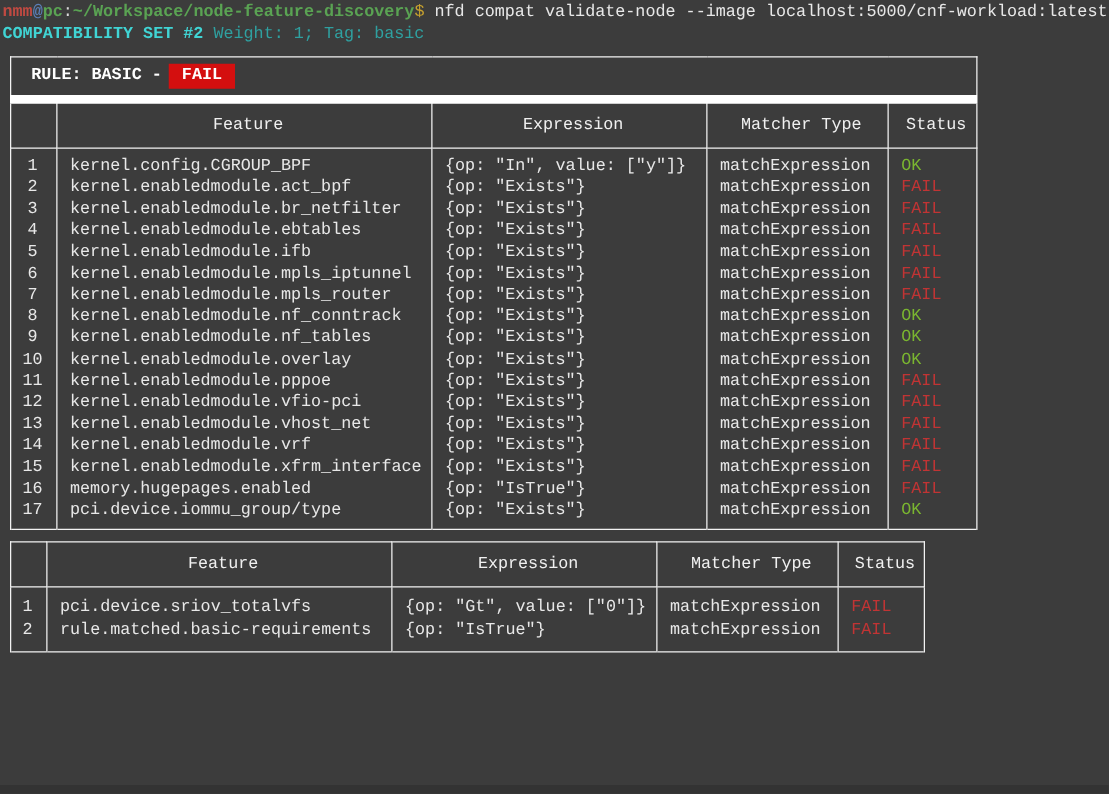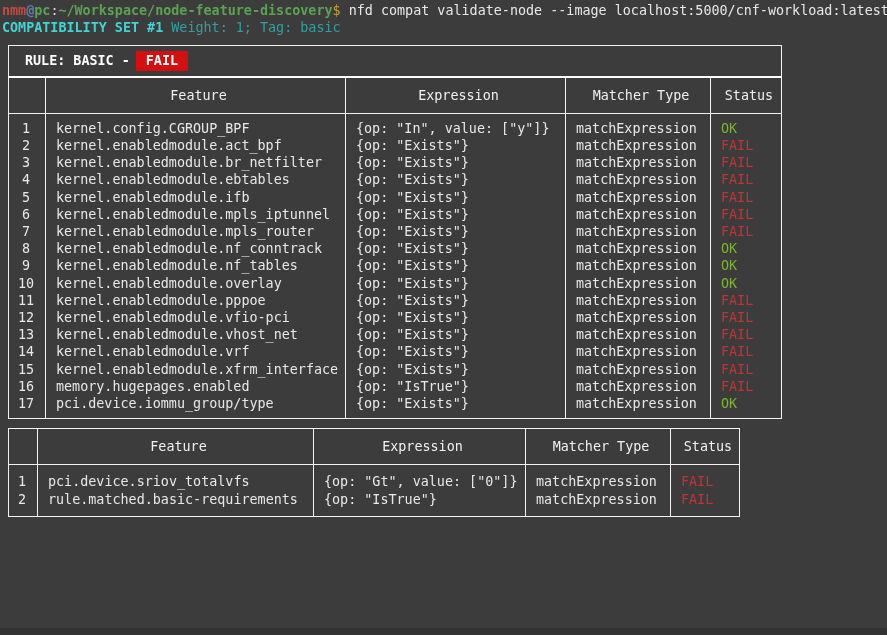--- a/index.html
+++ b/index.html
@@ -2,21 +2,21 @@
 <html><head>
 <meta charset="utf-8">
 <style>
   html,body{margin:0;padding:0;}
   body{
     width:887px;height:635px;overflow:hidden;position:relative;
     background:#3c3c3c;
     font-family:"DejaVu Sans Mono", monospace;
     font-size:13.4px;line-height:17.2px;color:#e8e8e8;
   }
-  .screen{padding:2px 4px 0 2px;}
+  .screen{padding:2px 4px 0 2px;font-family:Liberation Mono, monospace;}
   .line{white-space:pre;}
   
   .c-user{color:#bf4a42;font-weight:bold;}
   .c-at{color:#5b7fb8;font-weight:bold;}
   .c-host{color:#5aa353;font-weight:bold;}
   .c-colon{color:#dcdcdc;}
   .c-path{color:#5aa353;font-weight:bold;}
   .c-dollar{color:#c8a22e;}
   .c-cmd{color:#e8e8e8;}
   
@@ -24,21 +24,21 @@
   .set-meta{color:#2fa0a0;}
   .desc{color:#d4d4d4;}
   .set2-heading{margin-top:27px;}
   
   table.rule-table{
     border-collapse:collapse;table-layout:fixed;
     margin:9px 0 0 6px;
     border:1px solid #f2f2f2;
   }
   .title-row td{
-    border-bottom:2px solid #ffffff;
+    border-bottom:7px solid #ffffff;
     padding:5px 10px 5px 16px;
     font-weight:bold;color:#ffffff;white-space:pre;
   }
   .badge{
     display:inline-block;background:#d40f0f;color:#ffffff;
     font-weight:bold;padding:1px 10px;margin-left:6px;
   }
   .header-row th{
     border:1px solid #f2f2f2;
     font-weight:normal;color:#f0f0f0;text-align:center;
@@ -55,21 +55,21 @@
   .status-fail{color:#c13434;}
   .bottom-strip{position:absolute;left:0;bottom:0;width:887px;height:7px;background:#333333;}
 </style>
 </head>
 <body>
 
 <div class="screen">
 
   <div class="line"><span class="c-user">nmm</span><span class="c-at">@</span><span class="c-host">pc</span><span class="c-colon">:</span><span class="c-path">~/Workspace/node-feature-discovery</span><span class="c-dollar">$</span><span class="c-cmd"> nfd compat validate-node --image localhost:5000/cnf-workload:latest</span></div>
 
-  <div class="line heading"><span class="set-title">COMPATIBILITY SET #1</span><span class="set-meta"> Weight: 1; Tag: basic</span></div>
+  <div class="line heading"><span class="set-title">COMPATIBILITY SET #2</span><span class="set-meta"> Weight: 1; Tag: basic</span></div>
 
   <table class="rule-table t1">
     <colgroup>
         <col style="width:37px">
         <col style="width:300px">
         <col style="width:220px">
         <col style="width:145px">
         <col style="width:71px">
       </colgroup>
     <tbody>

